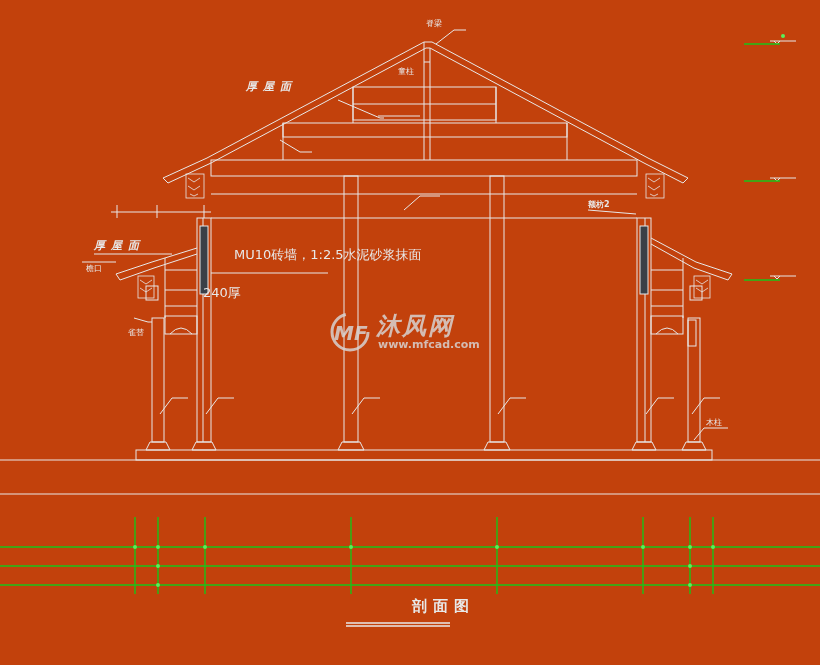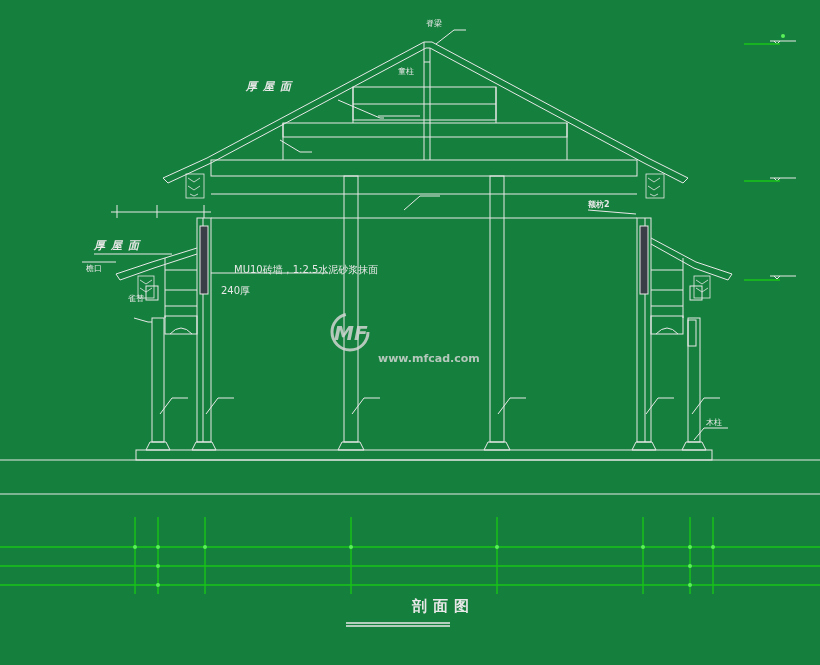--- a/index.html
+++ b/index.html
@@ -1,23 +1,23 @@
 <!DOCTYPE html>
 <html><head>
 <meta charset="utf-8">
 <style>
   html,body{margin:0;padding:0;background:#212830;}
-  #canvas{position:relative;width:820px;height:665px;background:#15803d;overflow:hidden;}
+  #canvas{position:relative;width:820px;height:665px;background:#c2410c;overflow:hidden;}
   svg{position:absolute;left:0;top:0;}
   .lbl{position:absolute;color:#e8e8e8;font-family:"DejaVu Sans",sans-serif;font-size:8px;white-space:nowrap;line-height:1;}
   .big{font-size:11px;letter-spacing:6px;font-weight:bold;font-style:italic;}
   .title{font-size:15px;letter-spacing:6px;font-weight:bold;}
   .wm{position:absolute;left:328px;top:308px;width:170px;height:48px;opacity:0.82;}
   .wm-text{position:absolute;left:48px;top:2px;color:#d8d8d8;font-family:"DejaVu Sans",sans-serif;font-size:24px;font-weight:bold;font-style:italic;letter-spacing:2px;}
-  .wm-url{position:absolute;left:50px;top:44px;color:#d8d8d8;font-family:"DejaVu Sans",sans-serif;font-size:11px;font-weight:bold;}
+  .wm-url{position:absolute;left:50px;top:30px;color:#d8d8d8;font-family:"DejaVu Sans",sans-serif;font-size:11px;font-weight:bold;}
 </style>
 </head>
 <body>
 
 <div id="canvas">
 <svg width="820" height="665" viewBox="0 0 820 665">
   <g stroke="#e8e8e8" stroke-width="1" fill="none">
 
     <g>
       <polyline points="163,178 207,158 424,42 432,42 648,158 688,178"></polyline>
@@ -178,27 +178,28 @@
         <circle cx="690" cy="585" r="2"></circle>
     <circle cx="783" cy="36" r="2"></circle>
   </g>
 </svg>
 
 <span class="lbl" style="left:426px;top:20px;">脊梁</span>
 <span class="lbl" style="left:398px;top:68px;">童柱</span>
 <span class="lbl big" style="left:246px;top:81px;">厚屋面</span>
 <span class="lbl big" style="left:94px;top:240px;">厚屋面</span>
 <span class="lbl" style="left:86px;top:265px;">檐口</span>
-<span class="lbl" style="left:128px;top:295px;">雀替</span>
-<span class="lbl" style="left:234px;top:265px;font-size:10px;">MU10砖墙，1:2.5水泥砂浆抹面</span>
-<span class="lbl" style="left:221px;top:286px;font-size:10px;">240厚</span>
+<span class="lbl" style="left:128px;top:329px;">雀替</span>
+<span class="lbl" style="left:234px;top:248px;font-size:13px;">MU10砖墙，1:2.5水泥砂浆抹面</span>
+<span class="lbl" style="left:203px;top:286px;font-size:13px;">240厚</span>
 <span class="lbl" style="left:588px;top:201px;font-weight:bold;">额枋2</span>
 <span class="lbl" style="left:706px;top:419px;font-family:Liberation Serif, serif;">木柱</span>
 <span class="lbl title" style="left:388px;top:599px;margin-left:24px;">剖面图</span>
 
 <div class="wm">
   <svg width="46" height="46" viewBox="0 0 46 46">
     <circle cx="22" cy="24" r="18" stroke="#d8d8d8" stroke-width="3" fill="none" stroke-dasharray="80 40"></circle>
     <text x="6" y="32" fill="#d8d8d8" font-family="DejaVu Sans, sans-serif" font-size="20" font-weight="bold" font-style="italic">MF</text>
   </svg>
+  <span class="wm-text">沐风网</span>
   <span class="wm-url">www.mfcad.com</span>
 </div>
 </div>
 
 </body></html>

